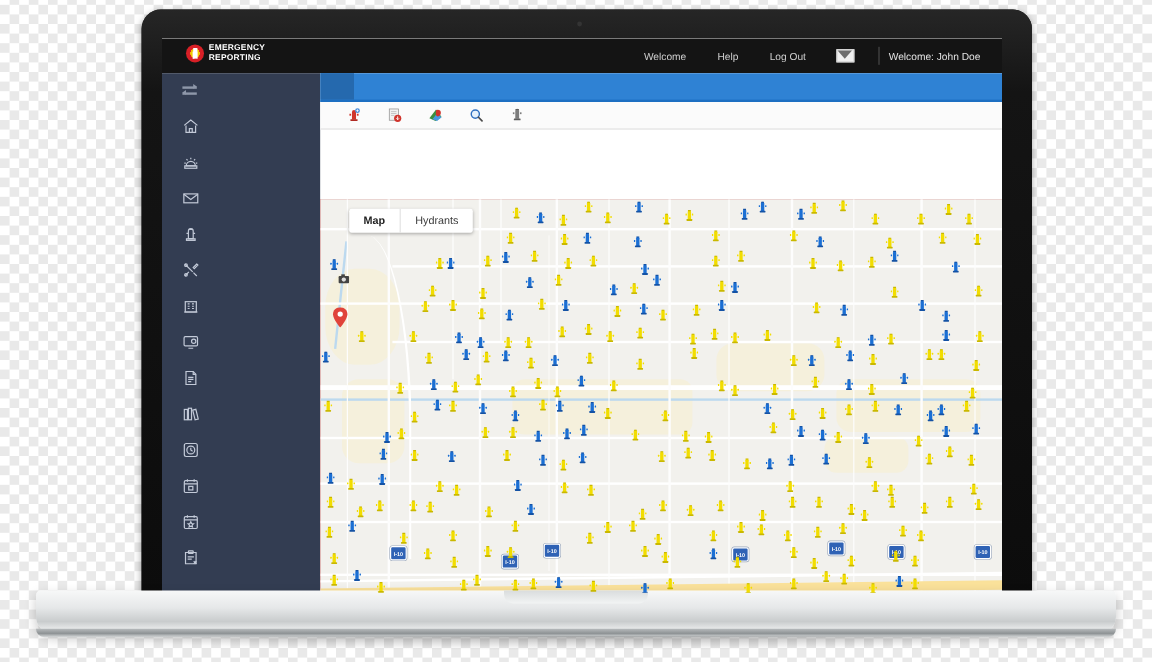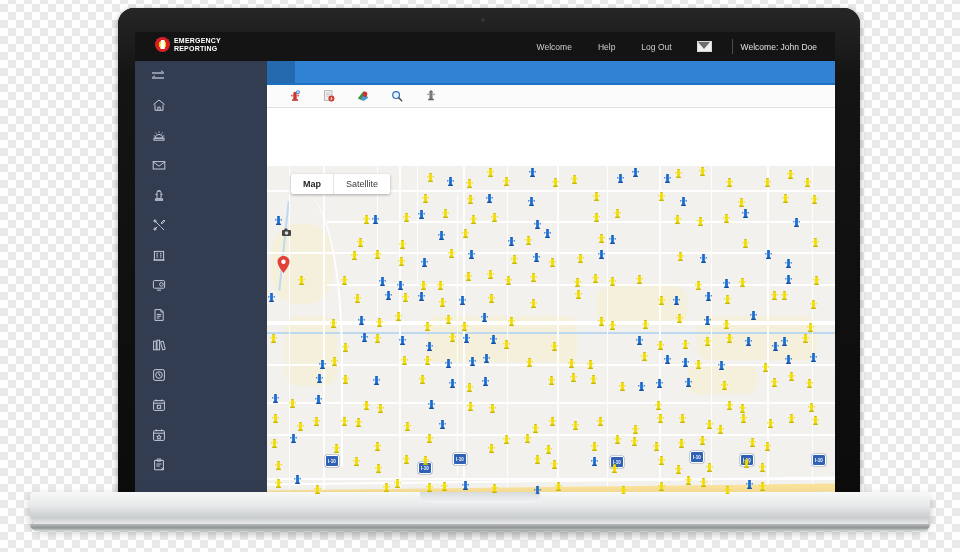--- a/index.html
+++ b/index.html
@@ -3023,21 +3023,21 @@
         <div class="poi" style="left:15px;top:62px;">
           <svg viewBox="0 0 9 9">
               <rect x="0" y="2" width="9" height="6" rx="1" fill="#444"></rect>
               <rect x="2.4" y="0.6" width="3" height="1.6" fill="#444"></rect>
               <circle cx="4.5" cy="5" r="1.8" fill="#ddd"></circle>
             </svg>
         </div>
 
         <div class="maptype">
           <div class="mt sel">Map</div>
-          <div class="mt">Satellite</div>
+          <div class="mt">Hydrants</div>
         </div>
       </div>
     </div>
   </div>
 
   <div class="base"></div>
   <div class="base-notch"></div>
   <div class="base-edge"></div>
   <div class="base-shadow"></div>
 </div>

